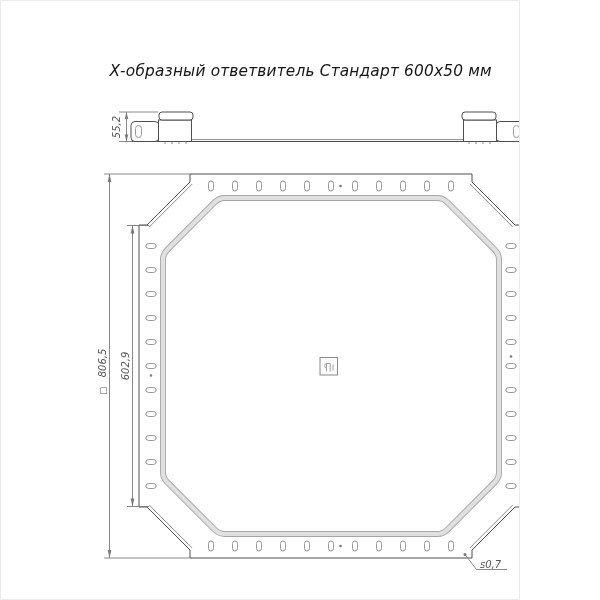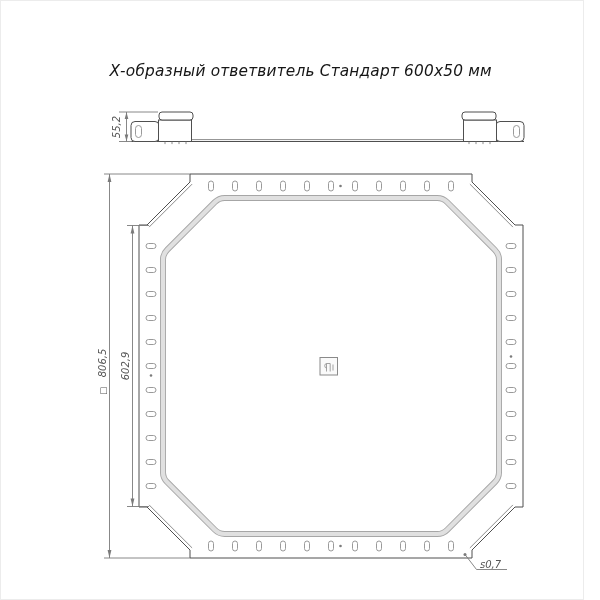--- a/index.html
+++ b/index.html
@@ -1,17 +1,17 @@
 <!DOCTYPE html>
 <html><head>
 <meta charset="utf-8">
 <style>
   html,body{margin:0;padding:0;background:#fff;}
   .canvas{
-    position:relative;width:584px;height:600px;background:#ffffff;
+    position:relative;width:520px;height:600px;background:#ffffff;
     border:1px solid #ececec;box-sizing:border-box;overflow:hidden;
     font-family:"DejaVu Sans",sans-serif;
   }
   .title{
     position:absolute;top:60px;left:0;width:600px;text-align:center;
     font-style:italic;font-size:16.5px;color:#161616;letter-spacing:0.2px;
   }
   .title span{display:inline-block;transform:scaleX(0.93);}
   svg{position:absolute;left:0;top:0;}
   .ln{stroke:#4f4f4f;stroke-width:1;fill:none;}

